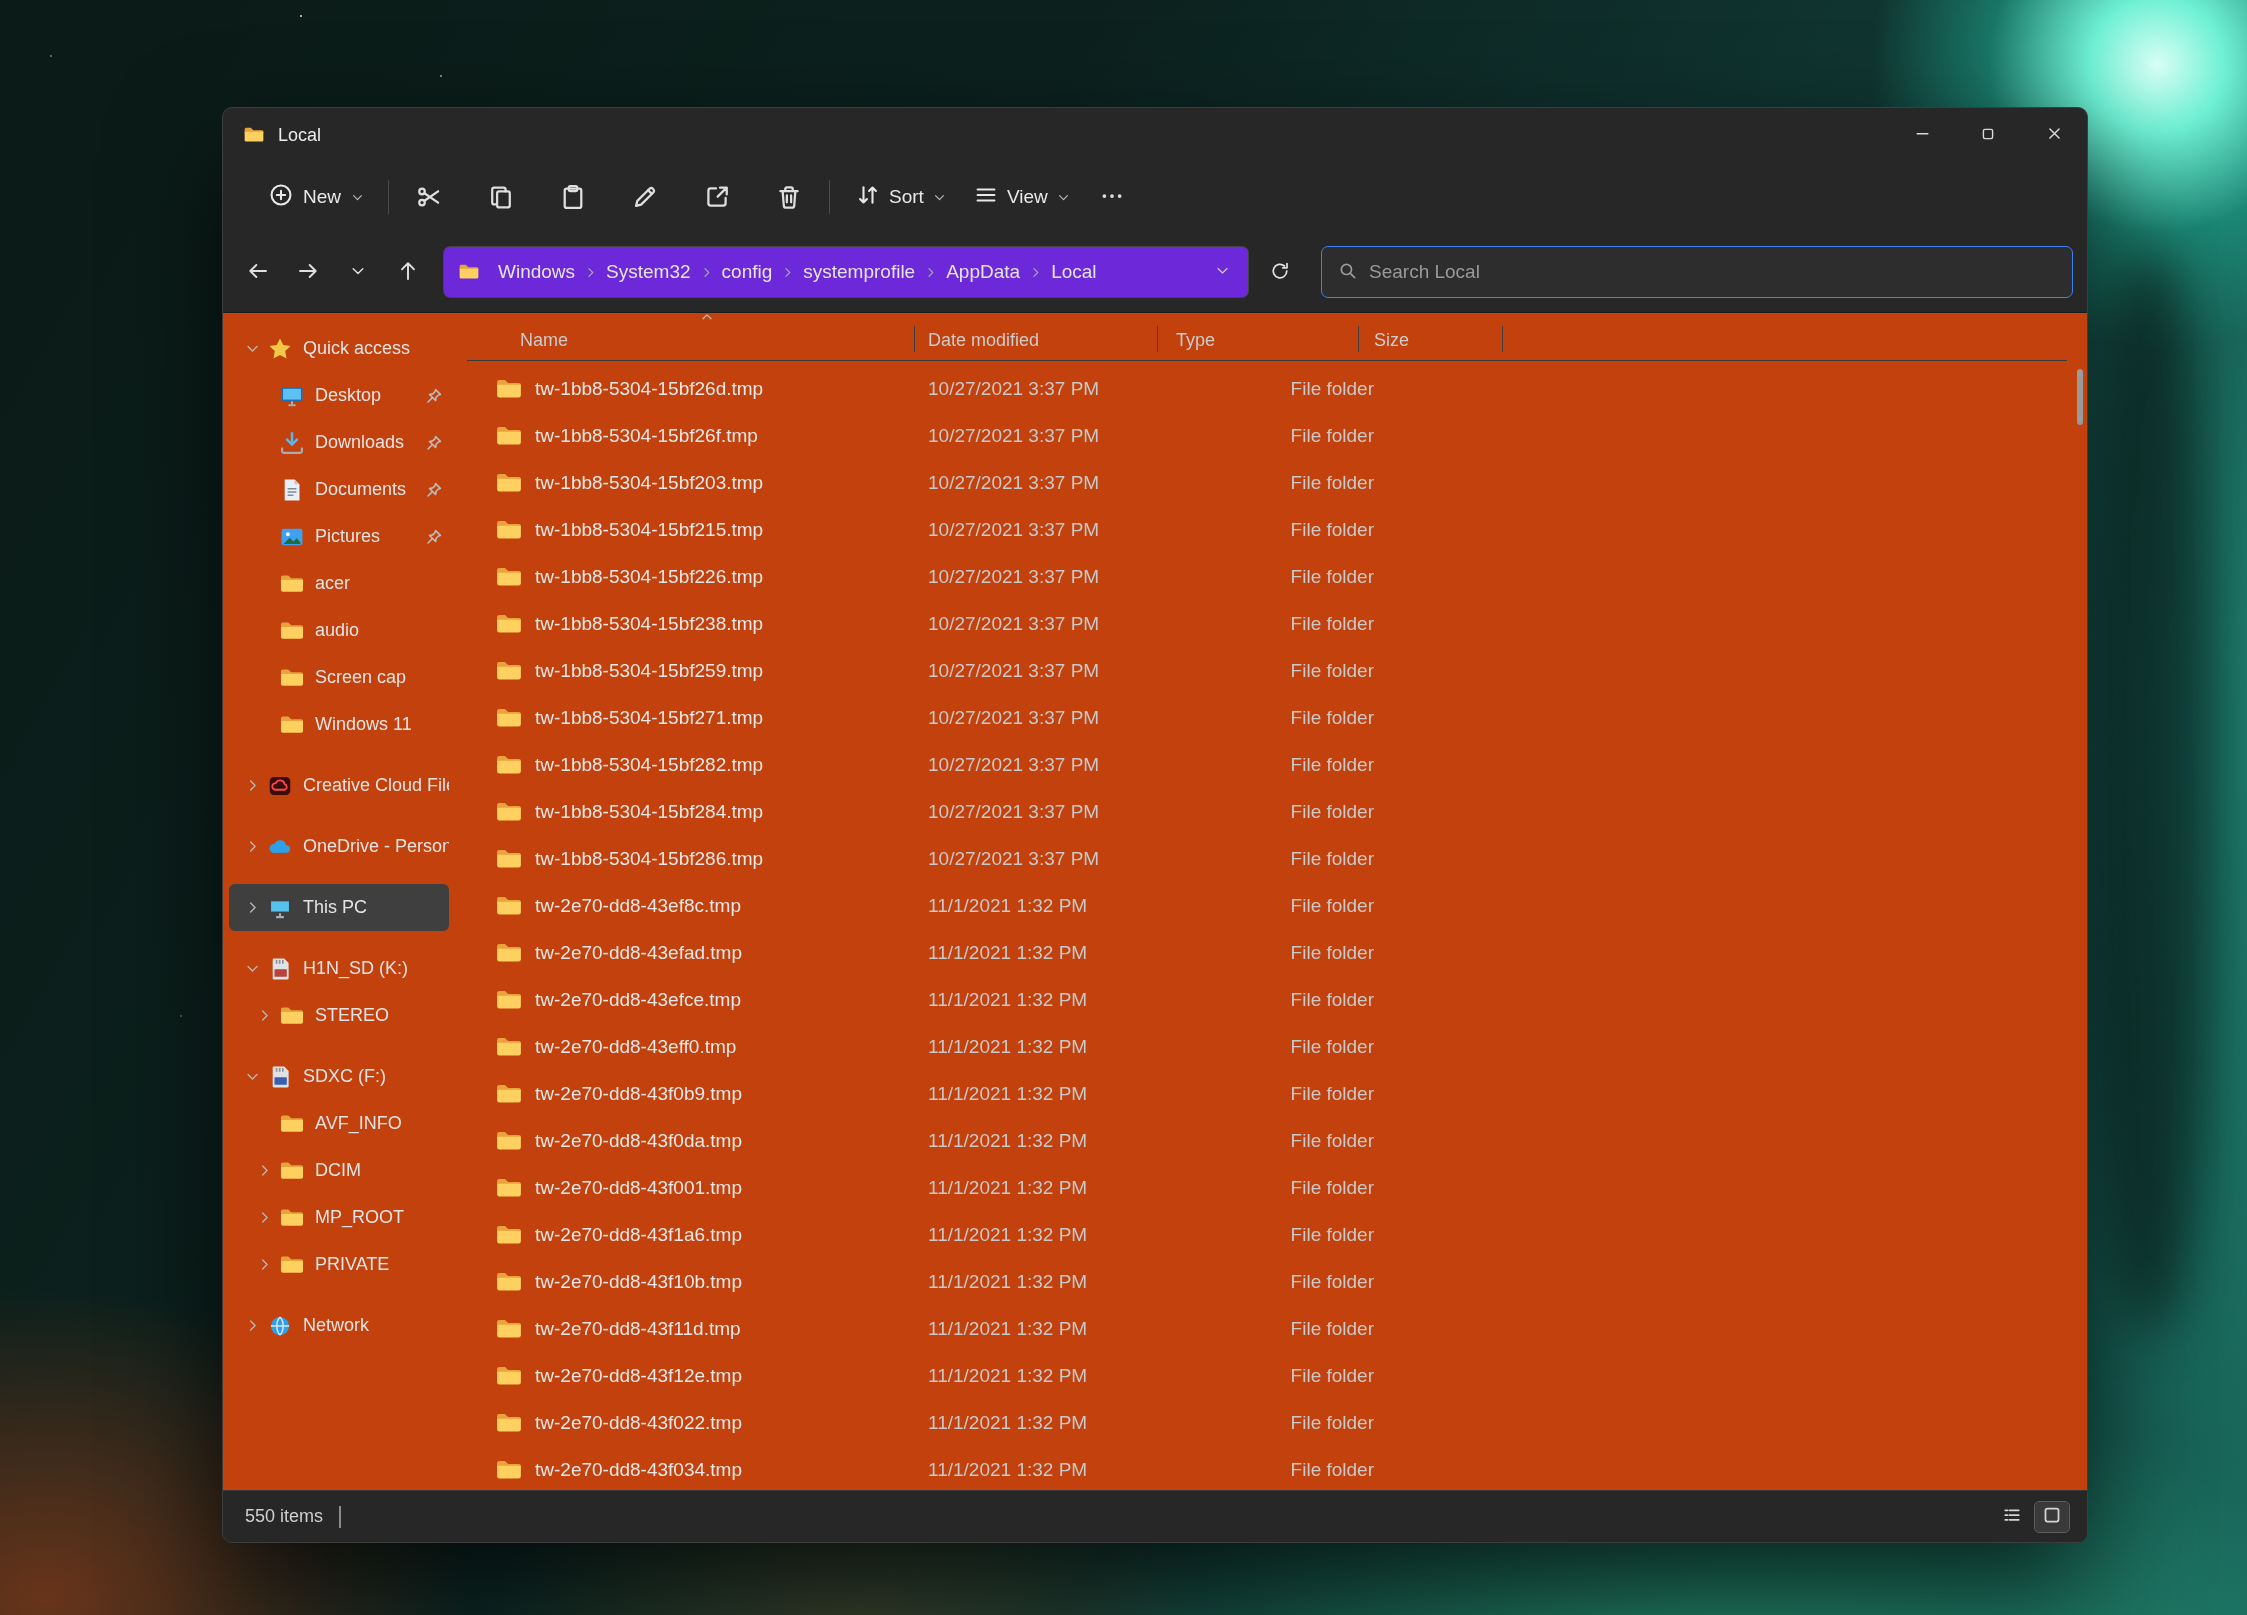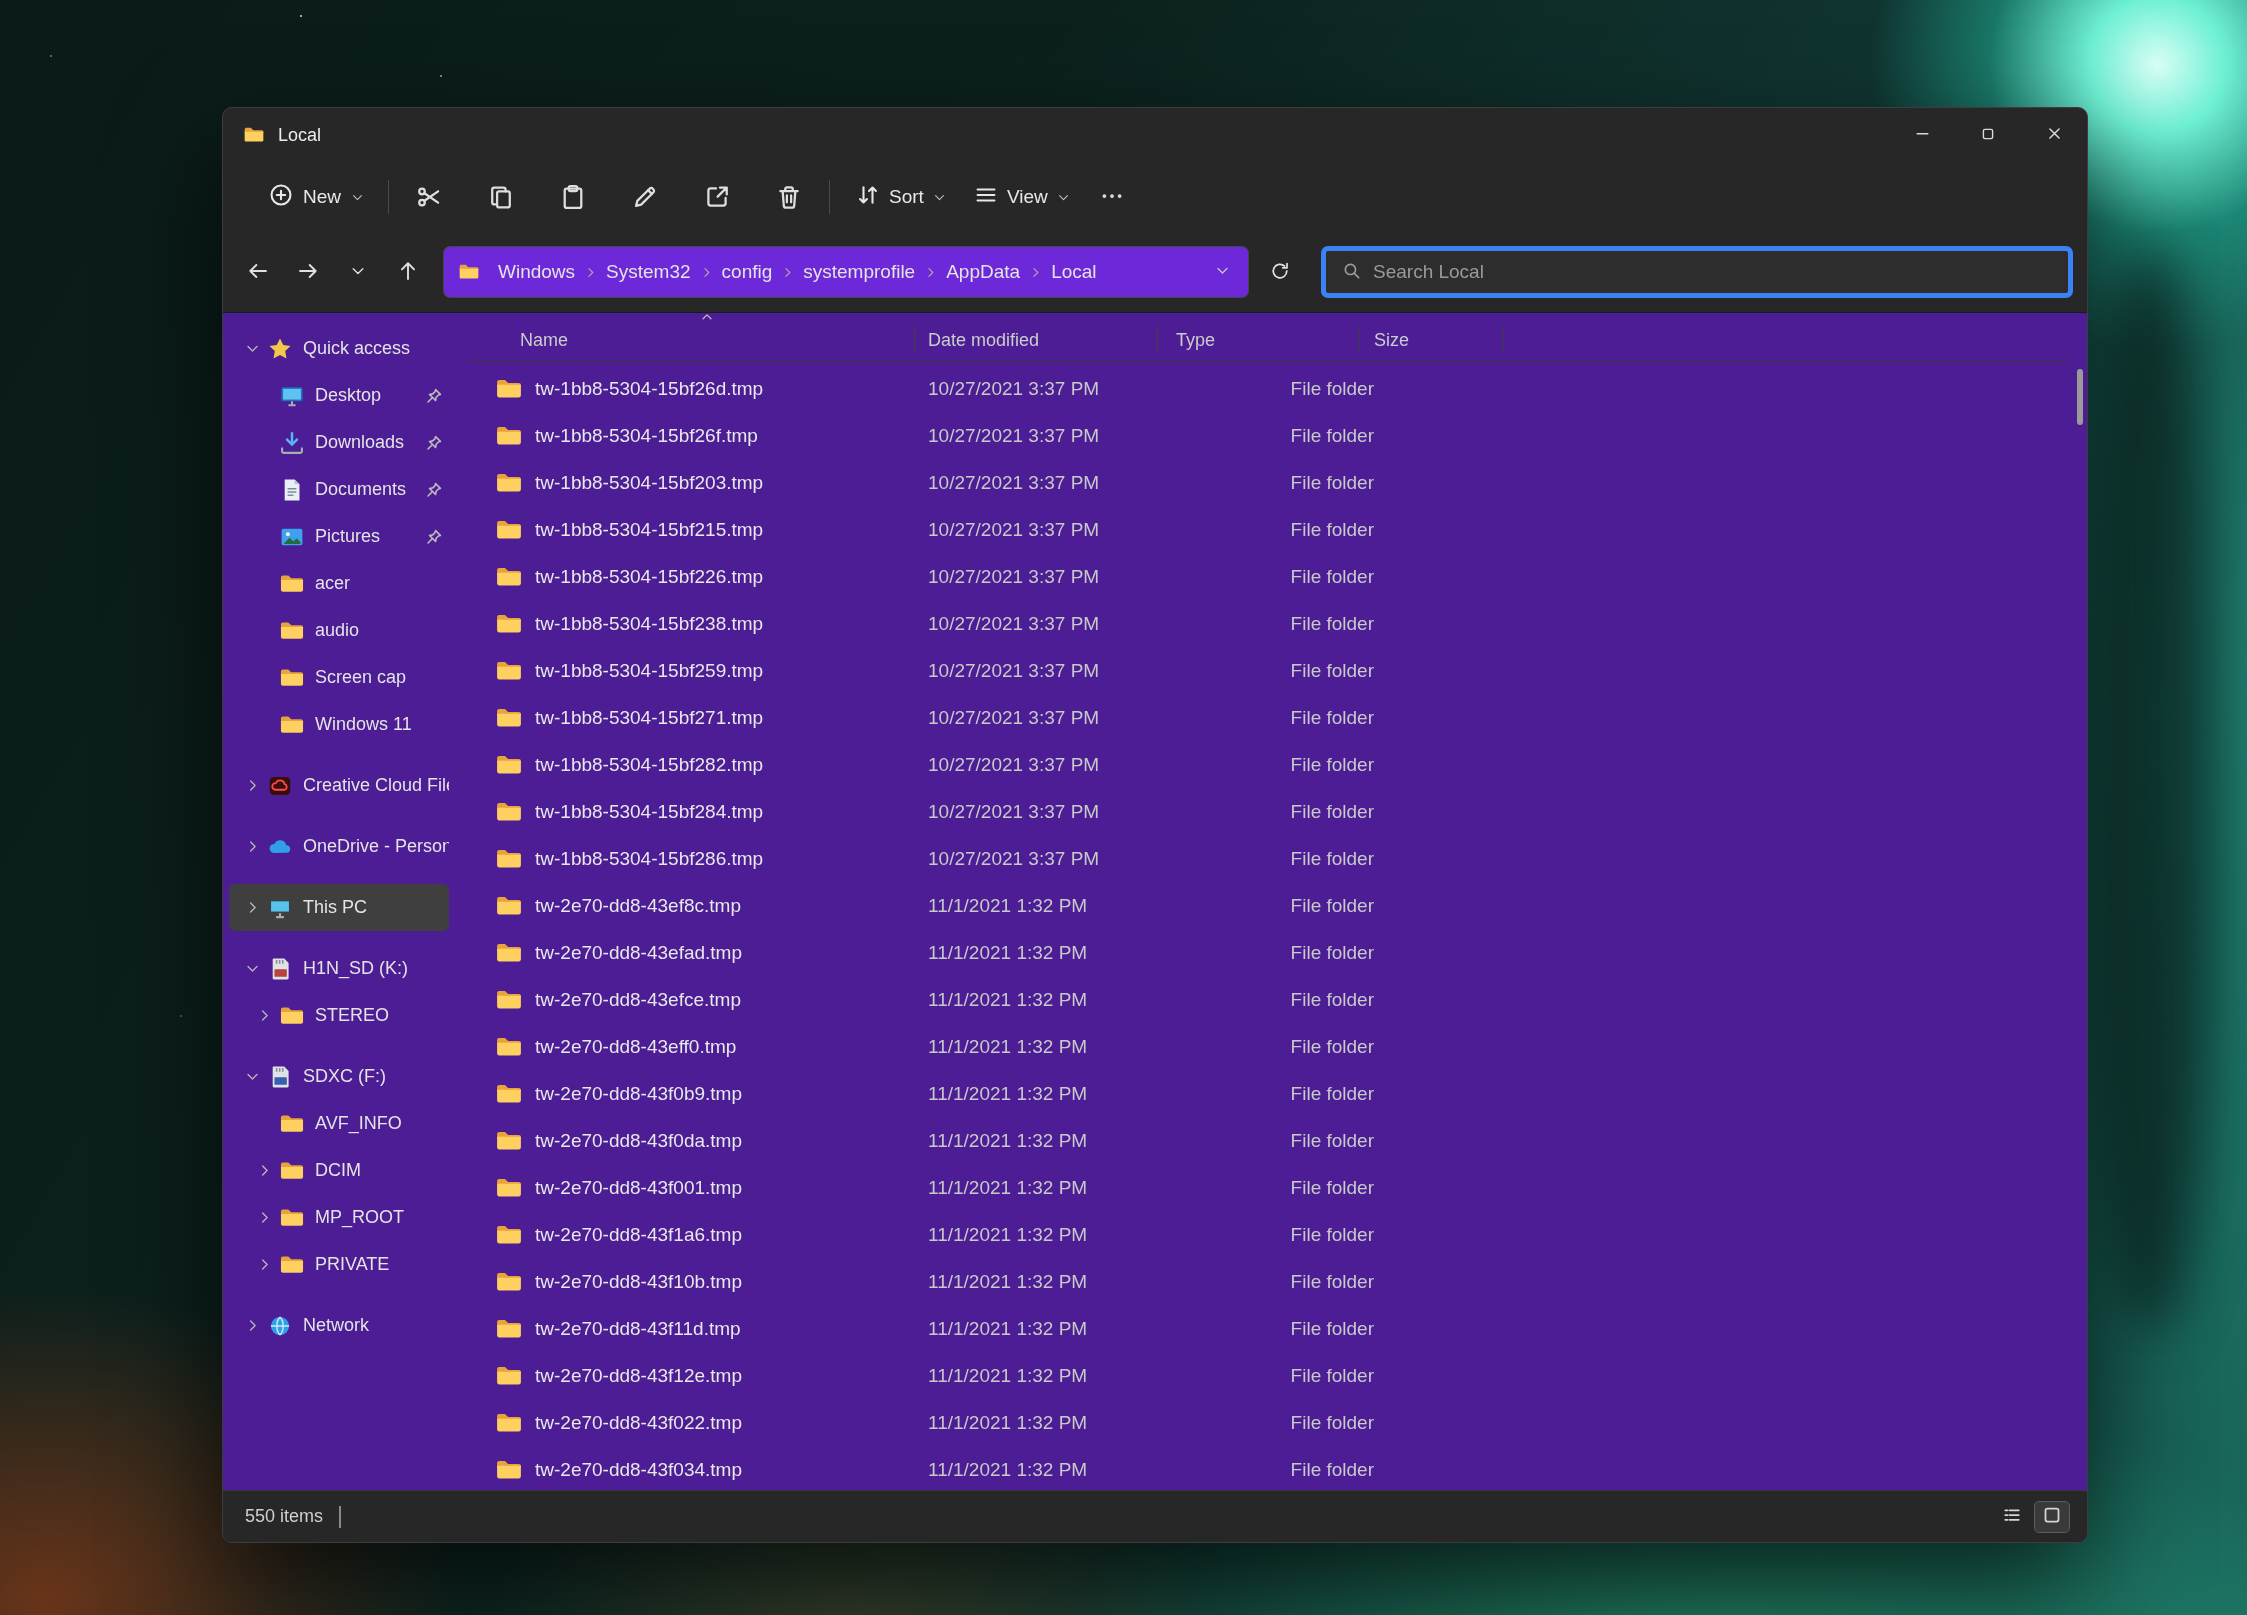--- a/index.html
+++ b/index.html
@@ -39,26 +39,26 @@
 
   .navbar{height:80px;display:flex;align-items:center;padding:0 14px 0 12px;flex:0 0 auto;}
   .nav-btn{width:46px;height:46px;display:flex;align-items:center;justify-content:center;border:none;background:transparent;color:#e0e0e0;border-radius:6px;margin-right:4px;flex:0 0 auto;}
   .addr{width:806px;height:52px;margin-left:8px;background:#6d28d9;border:1px solid #454545;border-radius:7px;display:flex;align-items:center;padding:0 12px 0 14px;flex:0 0 auto;}
   .addr-folder{display:flex;margin-right:10px;}
   .crumbs{display:flex;align-items:center;overflow:hidden;}
   .crumb{color:#e4e4e4;font-size:19px;padding:4px 8px;border-radius:4px;white-space:nowrap;}
   .crumb-sep{display:flex;align-items:center;color:#a8a8a8;margin:0 1px;}
   .addr-chev{margin-left:auto;display:flex;color:#c9c9c9;padding:6px;}
   .nav-btn.refresh{margin-left:8px;}
-  .search{flex:1;height:52px;margin-left:14px;background:#2d2d2d;border:5px solid #3b82f6;border-radius:7px;display:flex;align-items:center;padding:0 16px;color:#9a9a9a;}
+  .search{flex:1;height:52px;margin-left:14px;background:#2d2d2d;border:1px solid #3b82f6;border-radius:7px;display:flex;align-items:center;padding:0 16px;color:#9a9a9a;}
   .search input{flex:1;background:transparent;border:none;outline:none;color:#e6e6e6;font-size:19px;margin-left:12px;font-family:inherit;}
   .search input::placeholder{color:#9a9a9a;}
 
   
-  .content{flex:1;display:flex;min-height:0;background:#4c1d95;border-top:1px solid #1b1b1b;}
+  .content{flex:1;display:flex;min-height:0;background:#c2410c;border-top:1px solid #1b1b1b;}
 
   .sidebar{width:232px;flex:0 0 auto;padding-top:12px;overflow:hidden;}
   .sb-item{height:47px;display:flex;align-items:center;margin:0 6px;border-radius:6px;font-size:18px;color:#e4e4e4;}
   .sb-item.sec{margin-top:14px;}
   .sb-item.selected{background:#3f3f3f;}
   .sb-item.lvl0{padding-left:8px;}
   .sb-item.lvl1{padding-left:20px;}
   .sb-chev{width:30px;display:flex;justify-content:center;color:#b9b9b9;flex:0 0 auto;}
   .sb-ico{width:26px;height:26px;margin-right:10px;flex:0 0 auto;display:flex;}
   .sb-label{flex:1;white-space:nowrap;overflow:hidden;}

